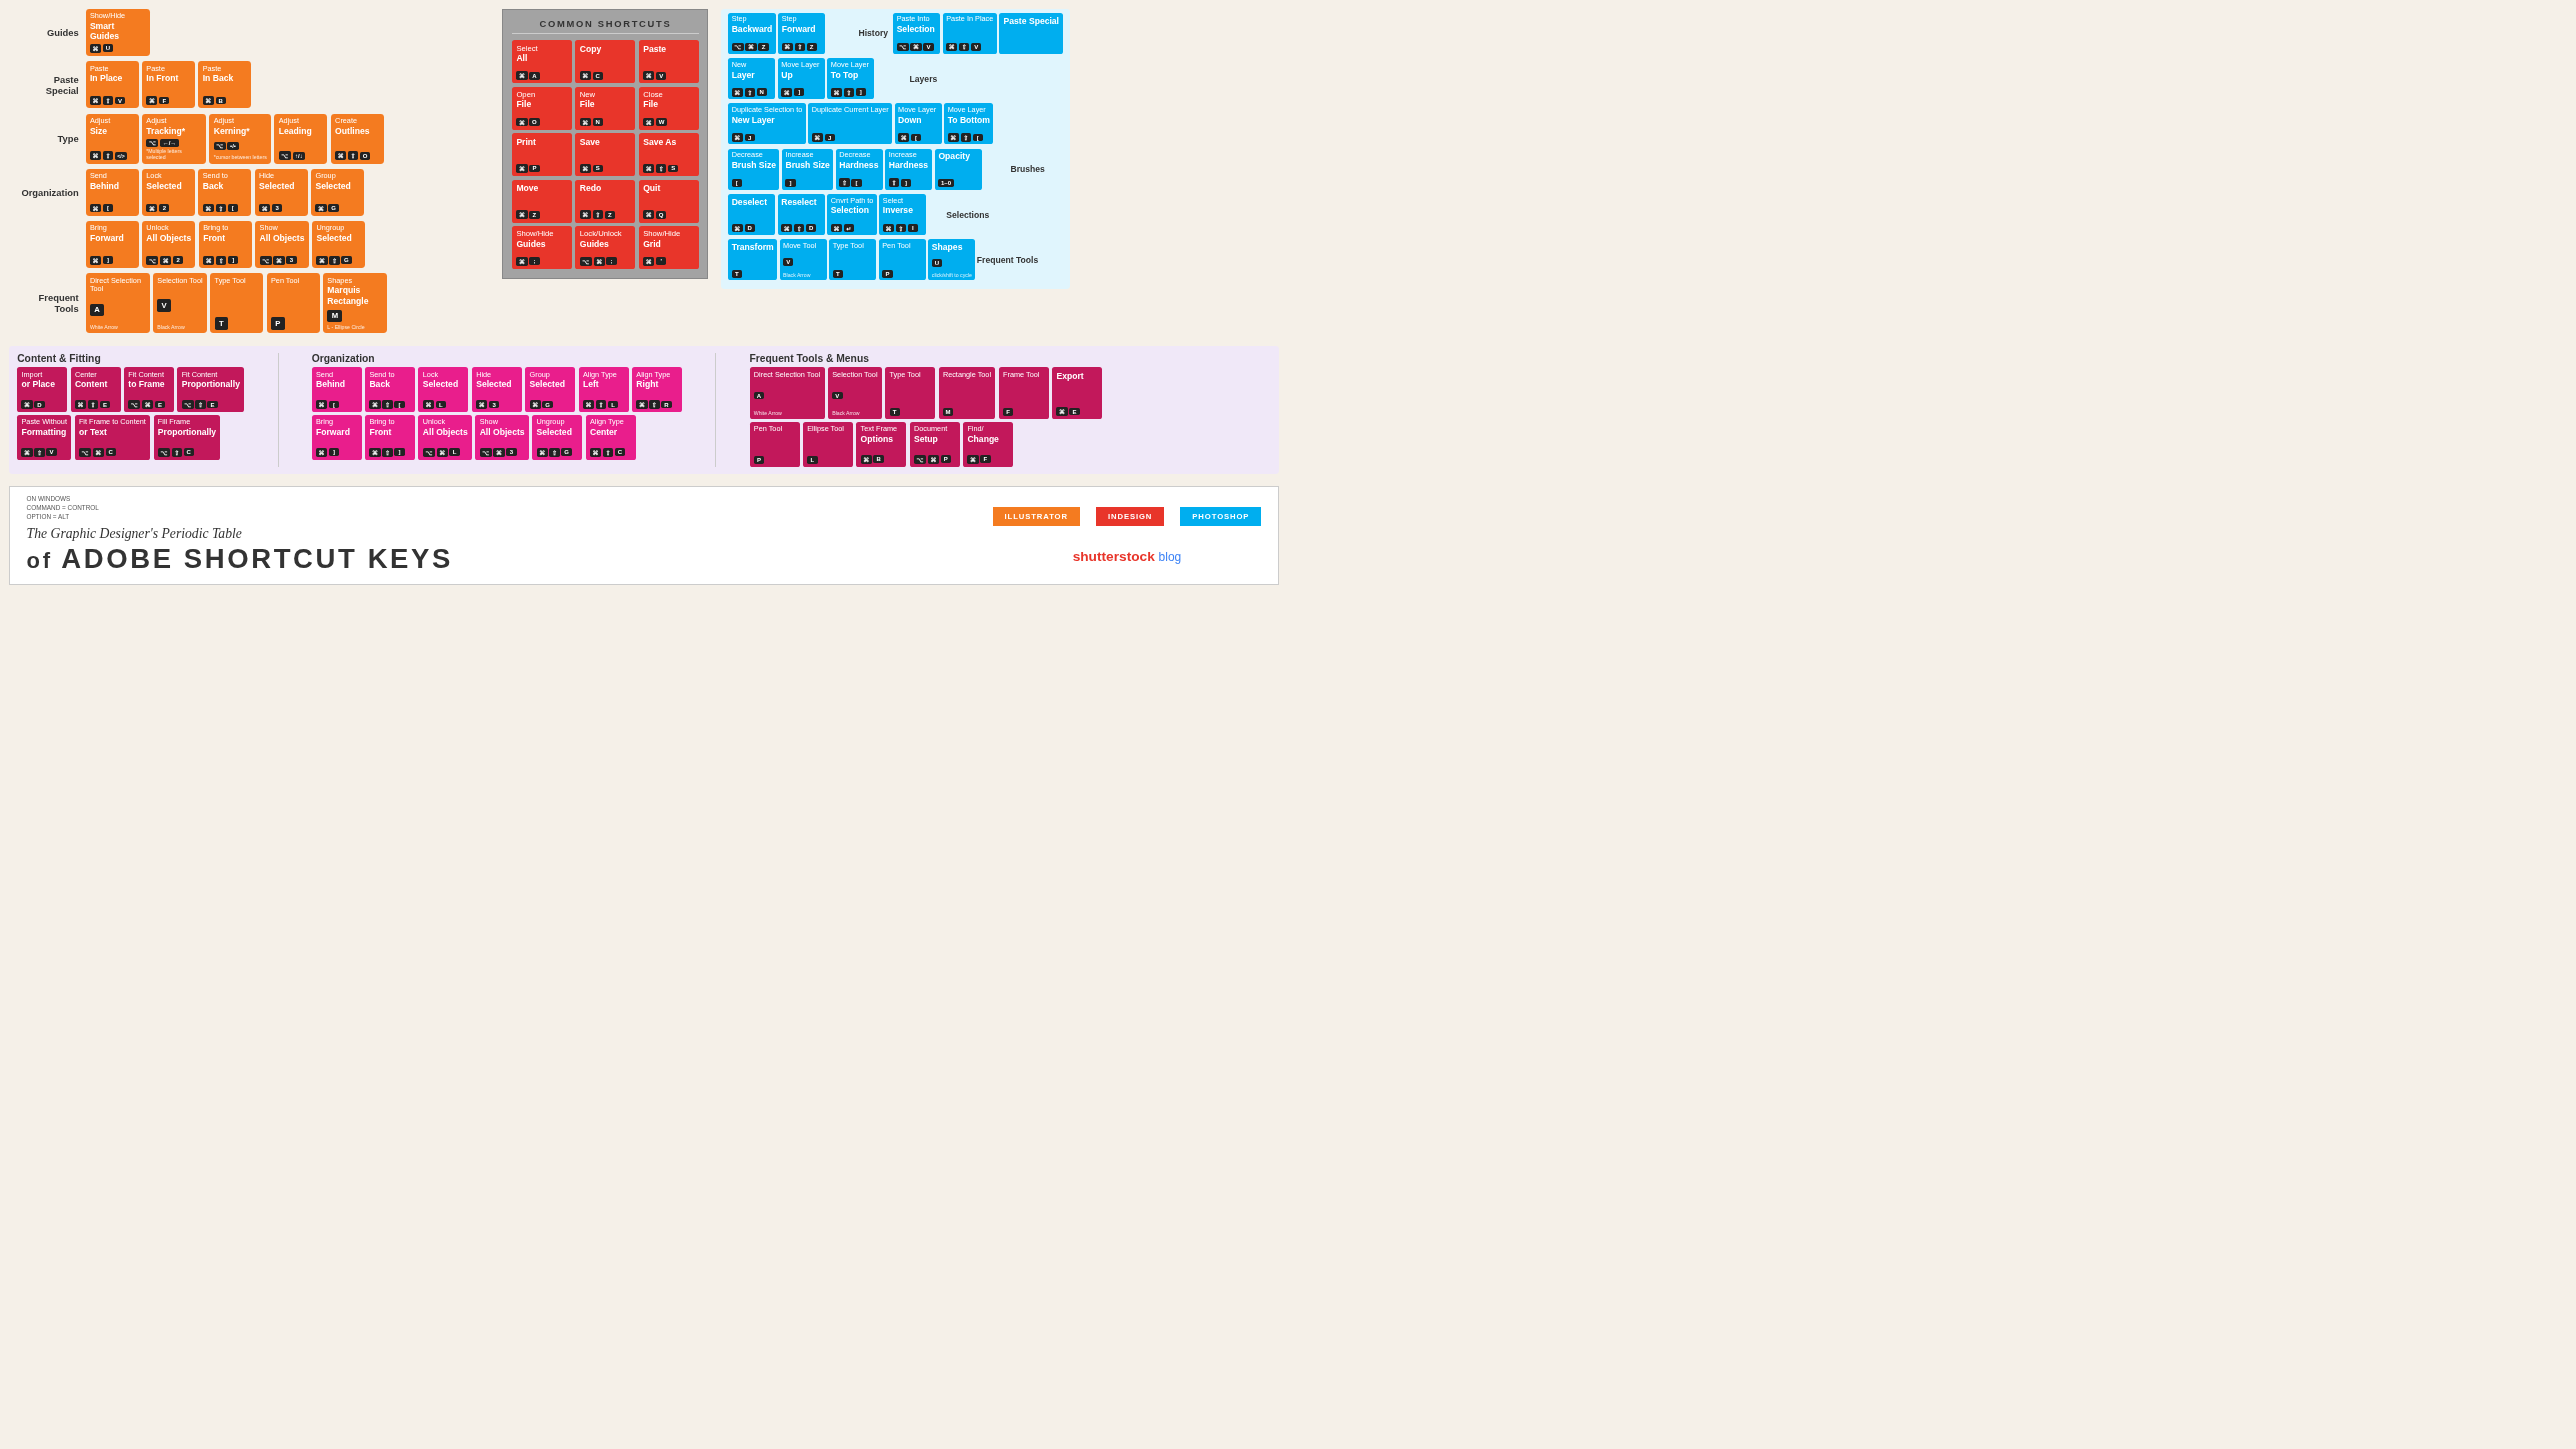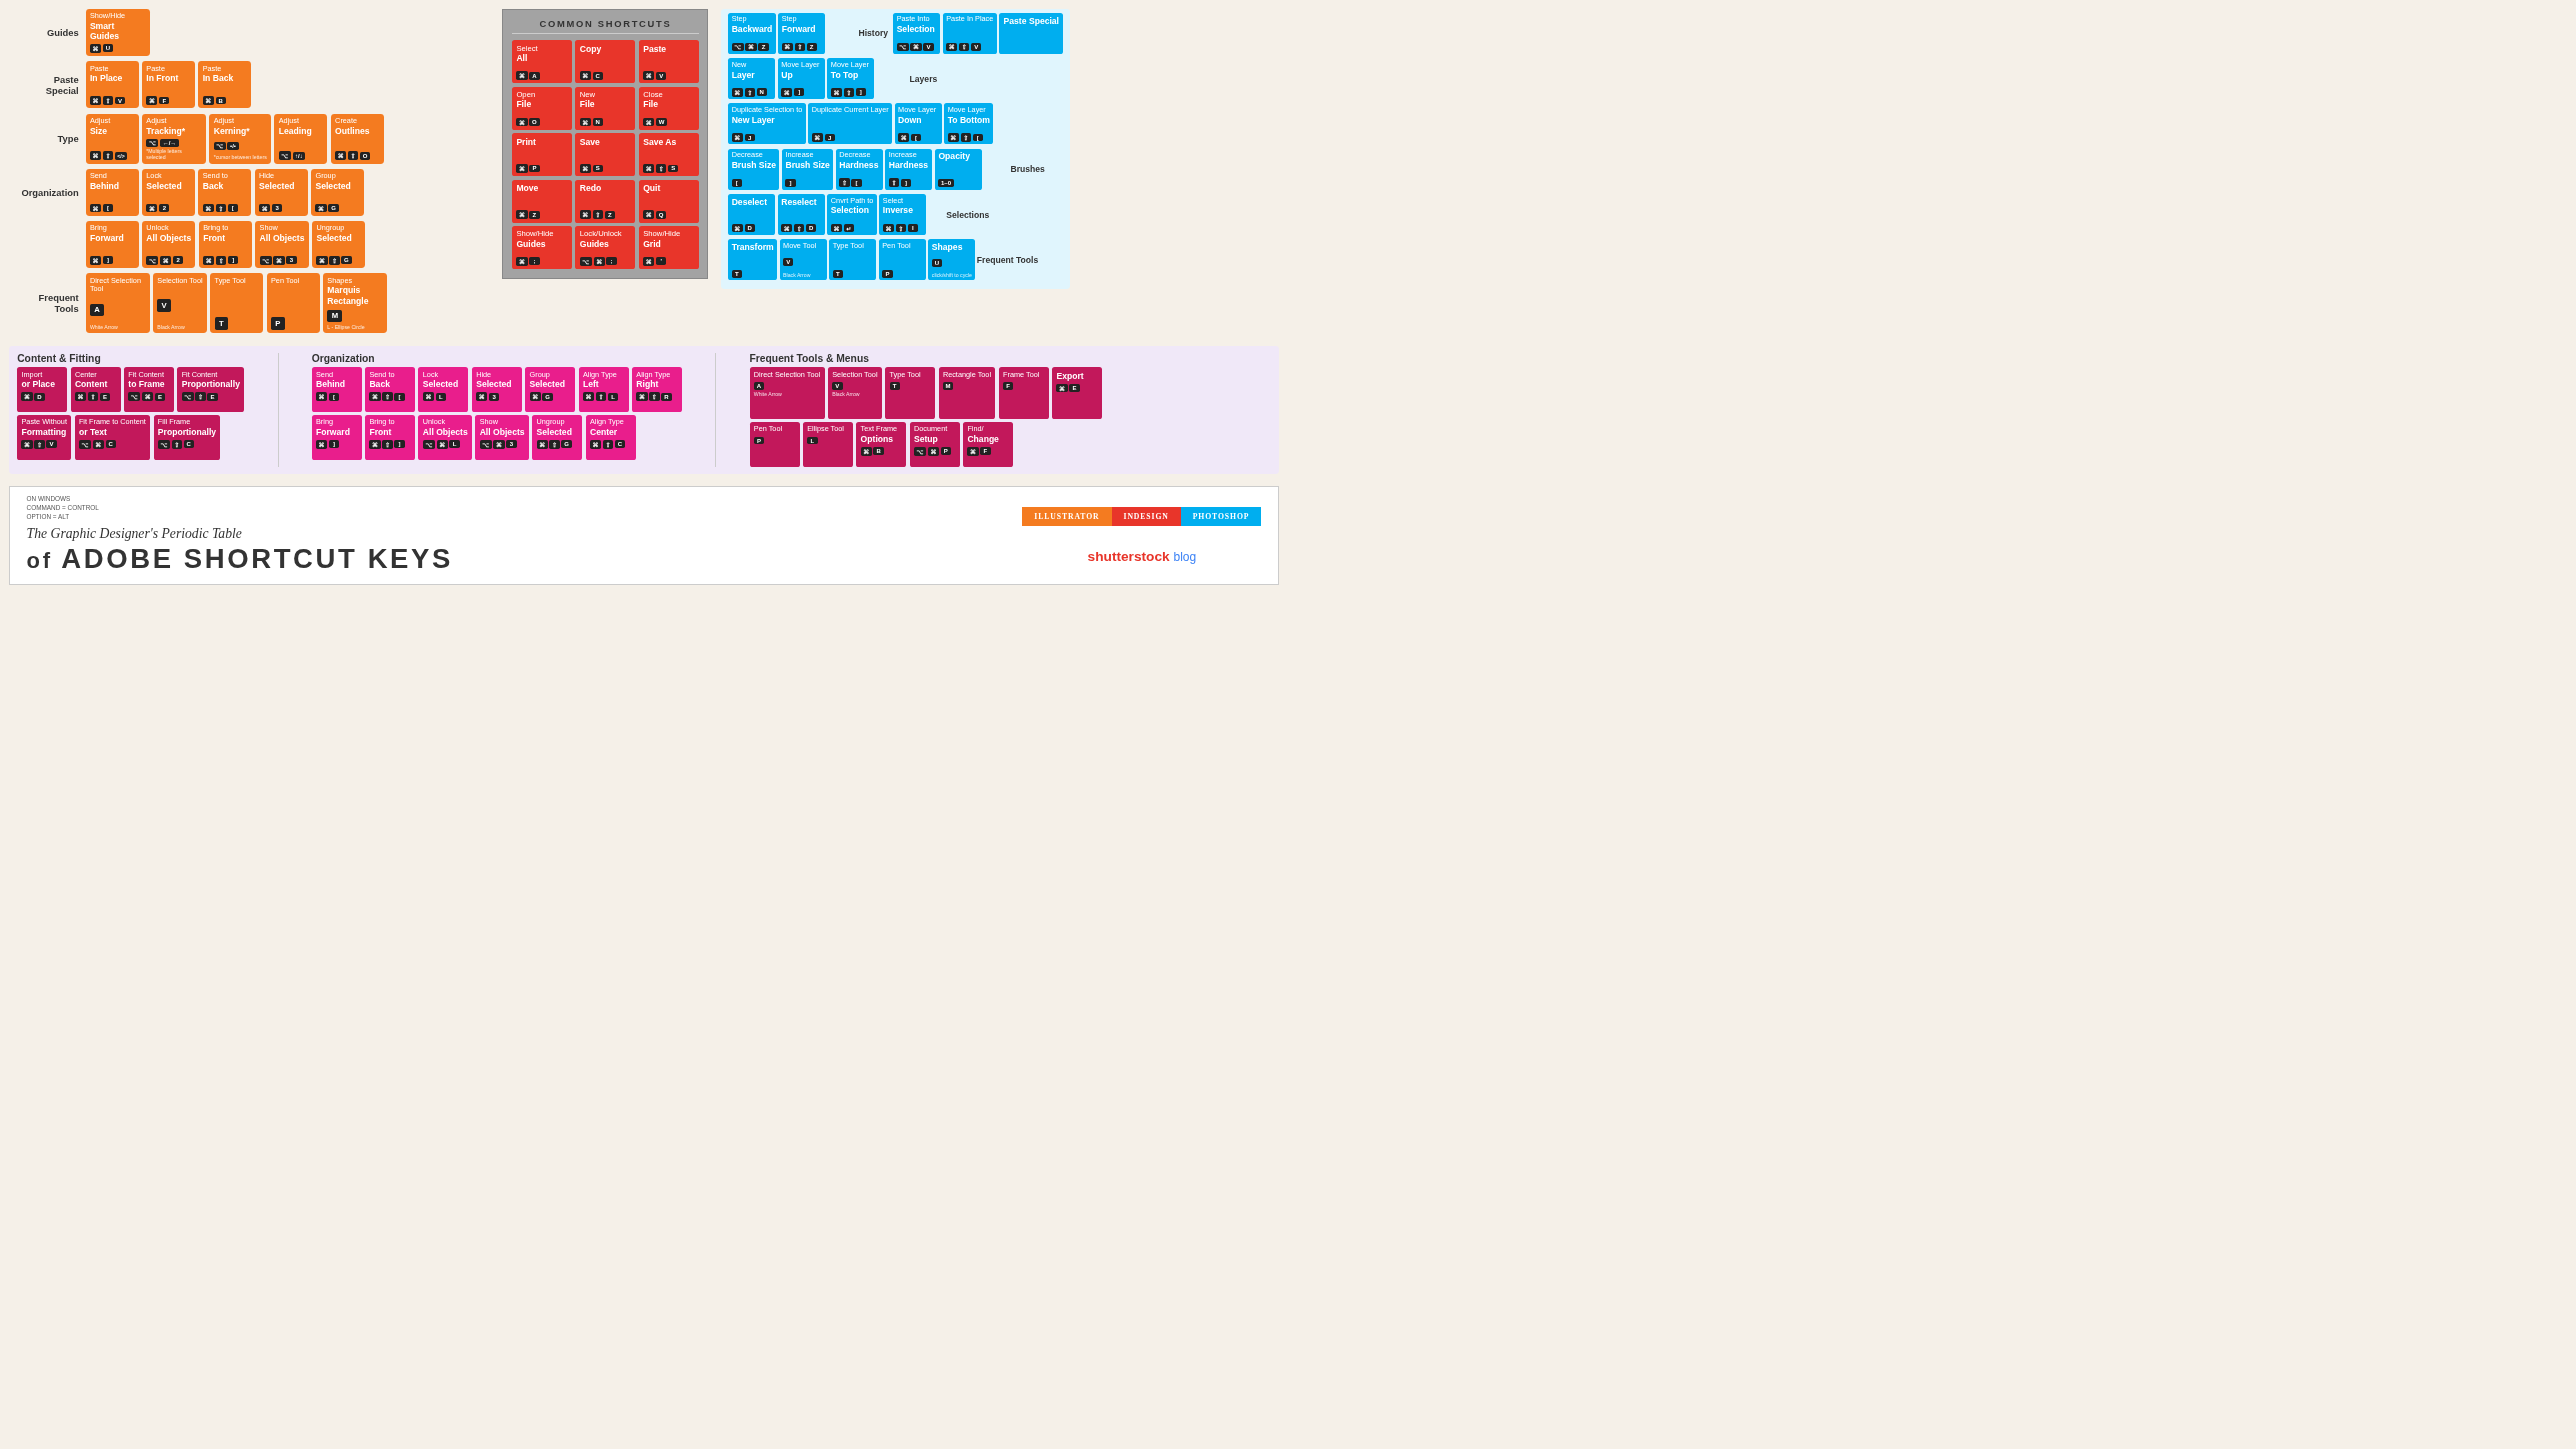--- a/index.html
+++ b/index.html
@@ -184,20 +184,21 @@
       margin-bottom: 3.4px;
     }
 
     .indesign-card {
       border-radius: 2.6px;
       padding: 3.4px 4.3px;
       min-width: 50px;
       min-height: 45px;
       display: flex;
       flex-direction: column;
+      justify-content: space-between;
     }
 
     
     .bottom-banner {
       margin: 8.6px 8.6px 4.3px 8.6px;
       border: 1.3px solid #ccc;
       background: white;
       display: flex;
       align-items: center;
       justify-content: space-between;
@@ -225,23 +226,22 @@
     }
 
     .banner-right {
       display: flex;
       flex-direction: column;
       align-items: center;
     }
 
     .app-tabs {
       display: flex;
-      gap: 0;
+      gap: 16px;
       margin-bottom: 23px;
-      font-family: Liberation Serif, serif;
     }
 
     .app-tab {
       padding: 5.2px 12px;
       font-size: 7.7px;
       font-weight: bold;
       letter-spacing: 0.9px;
       color: white;
     }
 

